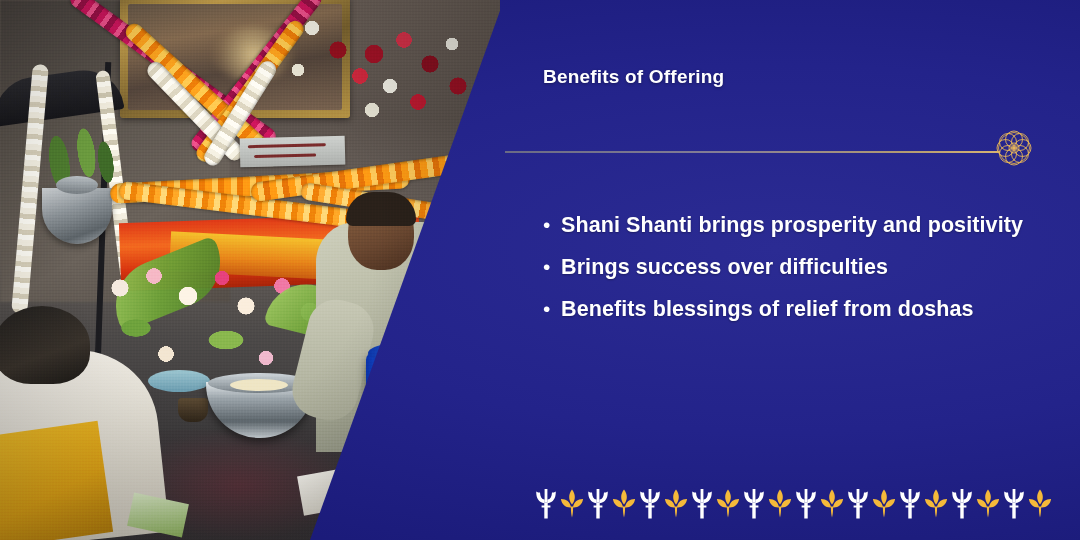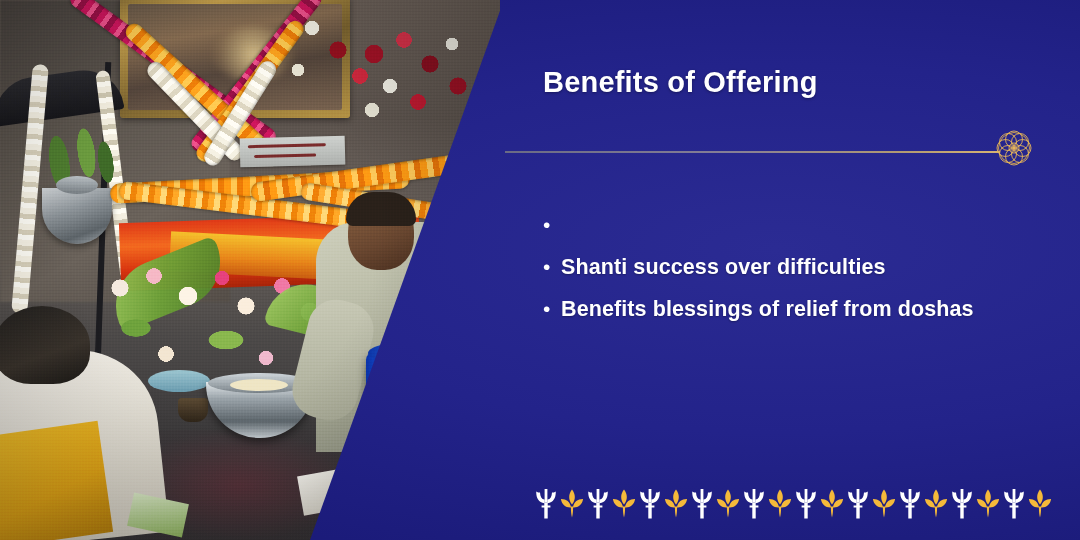--- a/index.html
+++ b/index.html
@@ -210,21 +210,21 @@
     background:radial-gradient(ellipse 75% 75% at 45% 45%,transparent 40%,rgba(0,0,0,.28) 100%);}
 
   
   .scallop{position:absolute;left:300px;top:-14px;width:260px;height:568px;pointer-events:none;}
   .scallop svg{display:block;}
 
   
   .content{position:absolute;left:505px;top:0;width:575px;height:540px;}
   .title{
     position:absolute;left:38px;top:66px;
-    font-size:29px;font-weight:700;color:#ffffff;letter-spacing:.2px;
+    font-size:19px;font-weight:700;color:#ffffff;letter-spacing:.2px;
     text-shadow:0 1px 3px rgba(0,0,0,.35);
   }
   .divider-row{position:absolute;left:0;top:142px;width:545px;height:60px;}
   .divider-line{position:absolute;left:0;top:9px;width:495px;height:2px;
     background:linear-gradient(90deg,#6e6f84 0%,#8a8397 45%,#b9a071 80%,#e0bb72 100%);opacity:.95;}
   .rosette{position:absolute;left:484px;top:-19px;width:50px;height:50px;}
 
   .bullets{position:absolute;left:34px;top:205px;width:520px;}
   .bullet{display:flex;align-items:flex-start;margin-bottom:2px;}
   .bullet .dot{flex:0 0 auto;width:22px;color:#ffffff;font-size:21px;line-height:40px;text-align:left;padding-left:4px;}
@@ -444,24 +444,25 @@
           <circle cx="19" cy="31" r="8.5"></circle>
             <circle cx="31" cy="31" r="8.5"></circle>
           <circle cx="25" cy="25" r="5"></circle>
         </svg>
       </div>
     </div>
 
     <div class="bullets">
       <div class="bullet">
         <span class="dot">•</span>
+        <span class="btext">Shani Shanti brings prosperity and positivity</span>
       </div>
       <div class="bullet">
         <span class="dot">•</span>
-        <span class="btext">Shanti success over difficulties</span>
+        <span class="btext">Brings success over difficulties</span>
       </div>
       <div class="bullet">
         <span class="dot">•</span>
         <span class="btext">Benefits blessings of relief from doshas</span>
       </div>
     </div>
   </div>
 
   <div class="band">
       <svg class="motif" viewBox="0 0 26 34">

